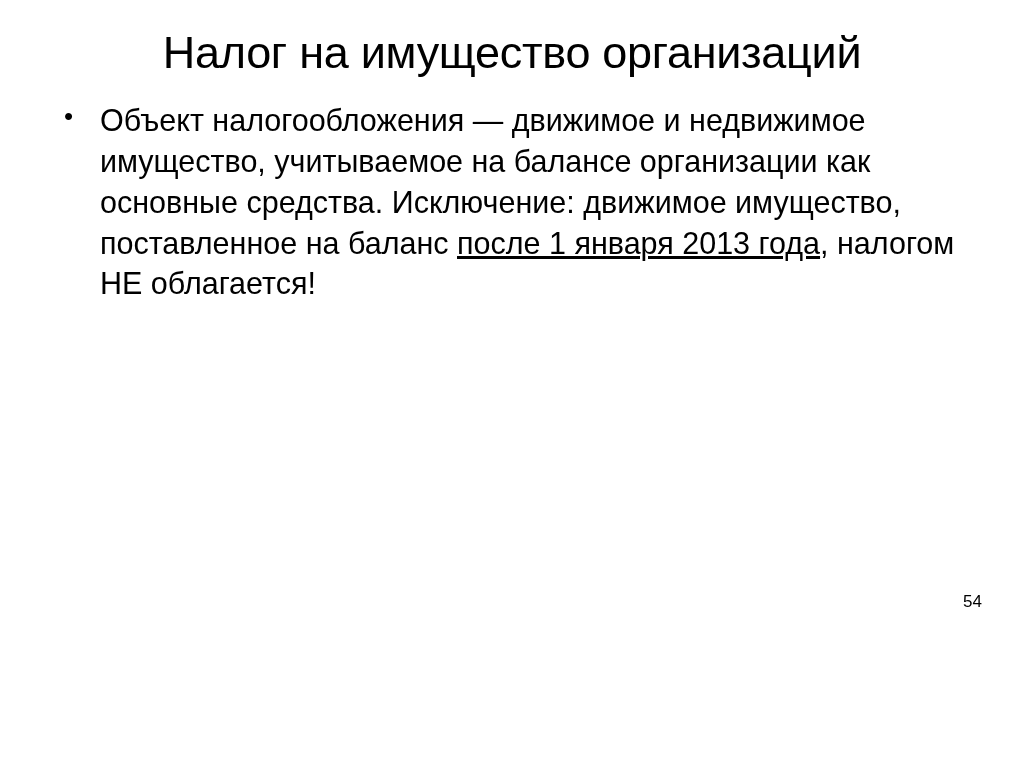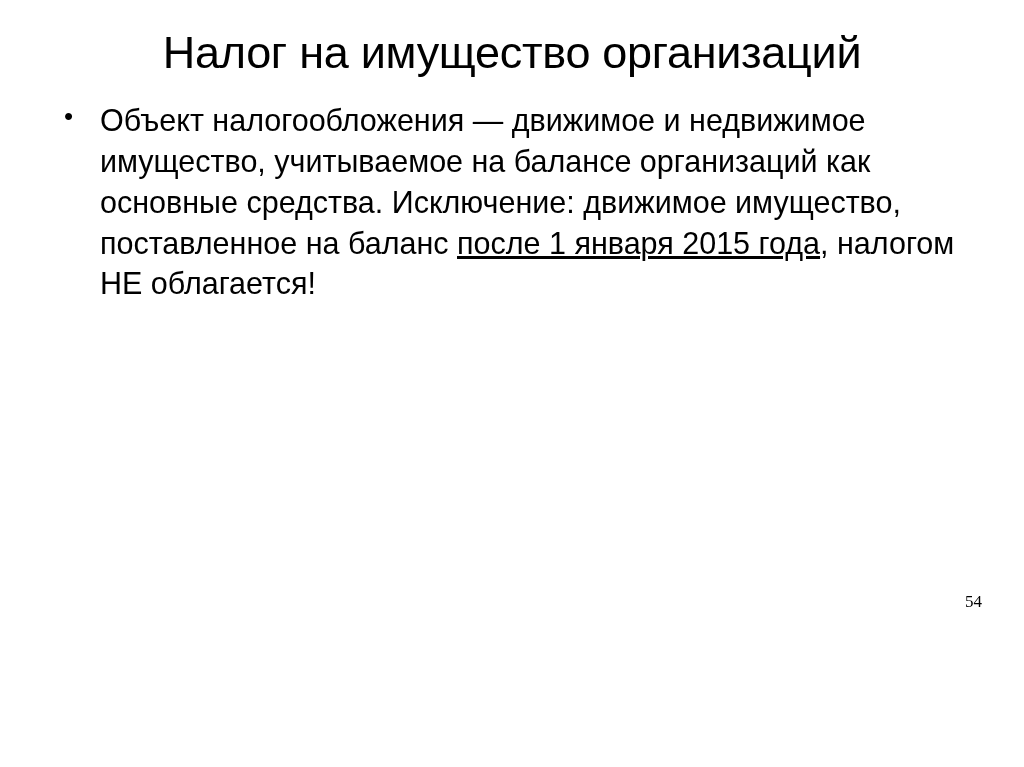--- a/index.html
+++ b/index.html
@@ -56,33 +56,33 @@
   }
   .u {
     text-decoration: underline;
     text-underline-offset: 2px;
   }
   .page-number {
     position: absolute;
     right: 42px;
     bottom: 38px;
     font-size: 17px;
-    font-family: Liberation Serif, serif;
+    font-family: Liberation Sans, sans-serif;
   }
 </style>
 </head>
 <body>
 
 <div class="slide">
 
   <h1 class="slide-title">Налог на имущество организаций</h1>
 
   <div class="content">
     <ul class="bullets">
       <li>
-        <span>Объект налогообложения — движимое и недвижимое имущество, учитываемое на балансе организаций как основные средства. Исключение: движимое имущество, поставленное на баланс </span><span class="u">после 1 января 2015 года</span><span>, налогом НЕ облагается!</span>
+        <span>Объект налогообложения — движимое и недвижимое имущество, учитываемое на балансе организации как основные средства. Исключение: движимое имущество, поставленное на баланс </span><span class="u">после 1 января 2013 года</span><span>, налогом НЕ облагается!</span>
       </li>
     </ul>
   </div>
 
   <div class="page-number">54</div>
 
 </div>
 
 </body></html>

